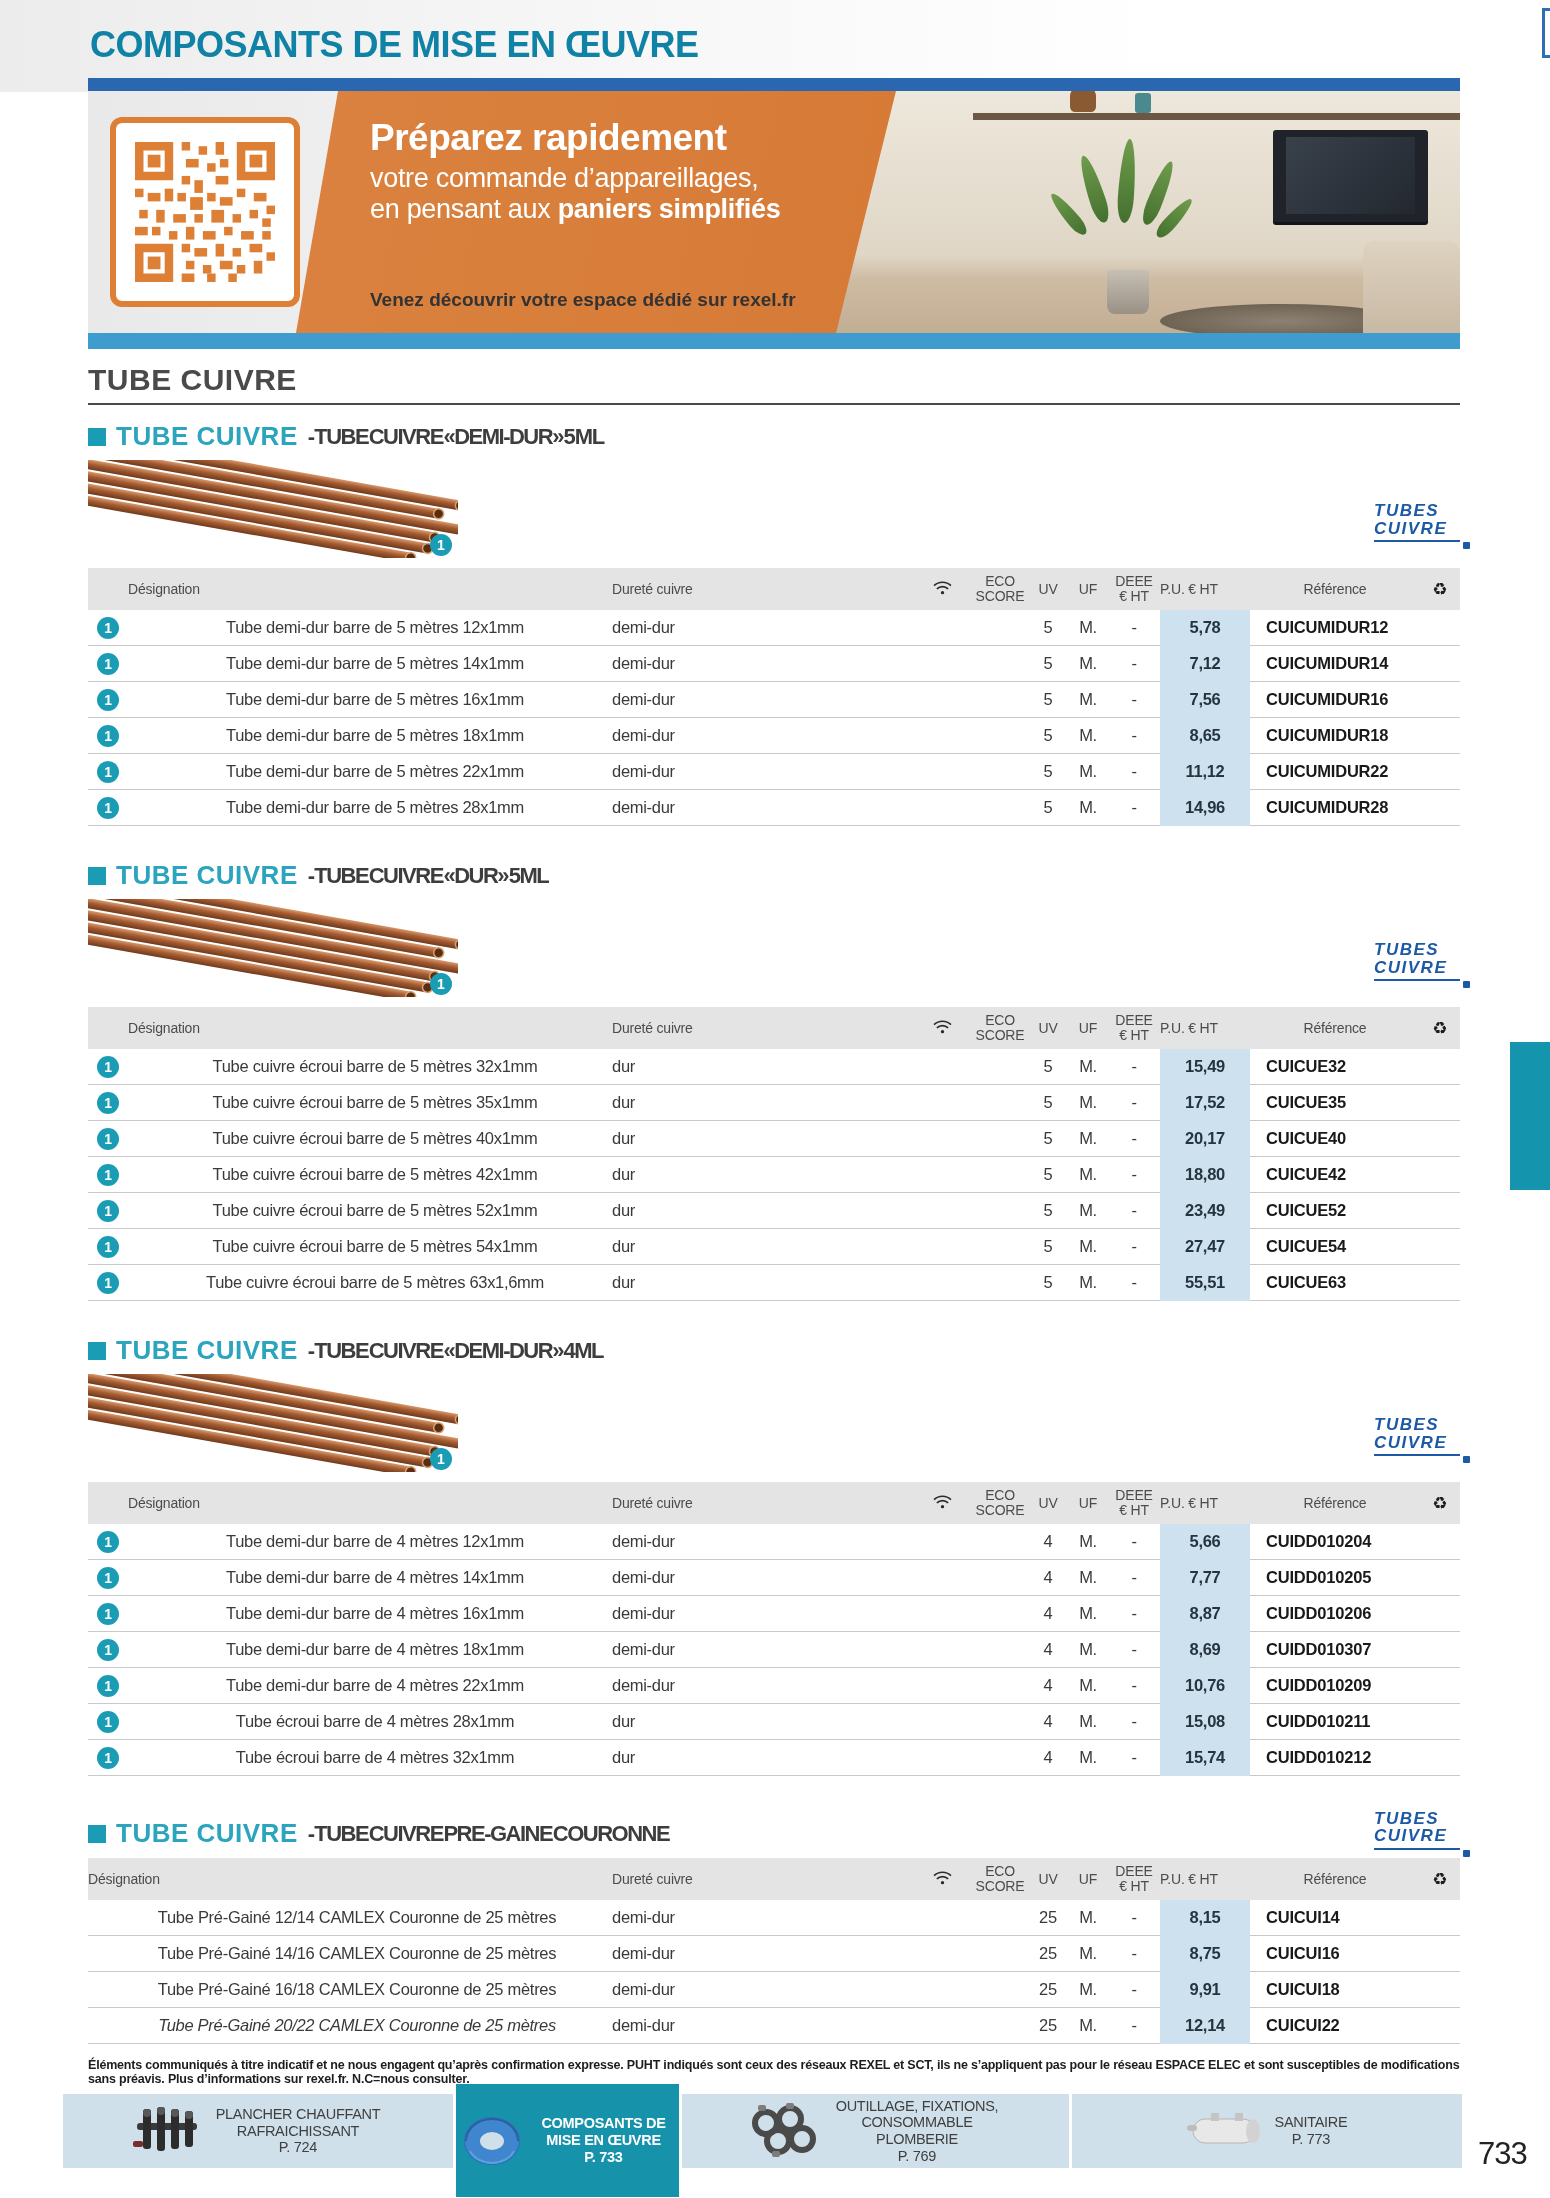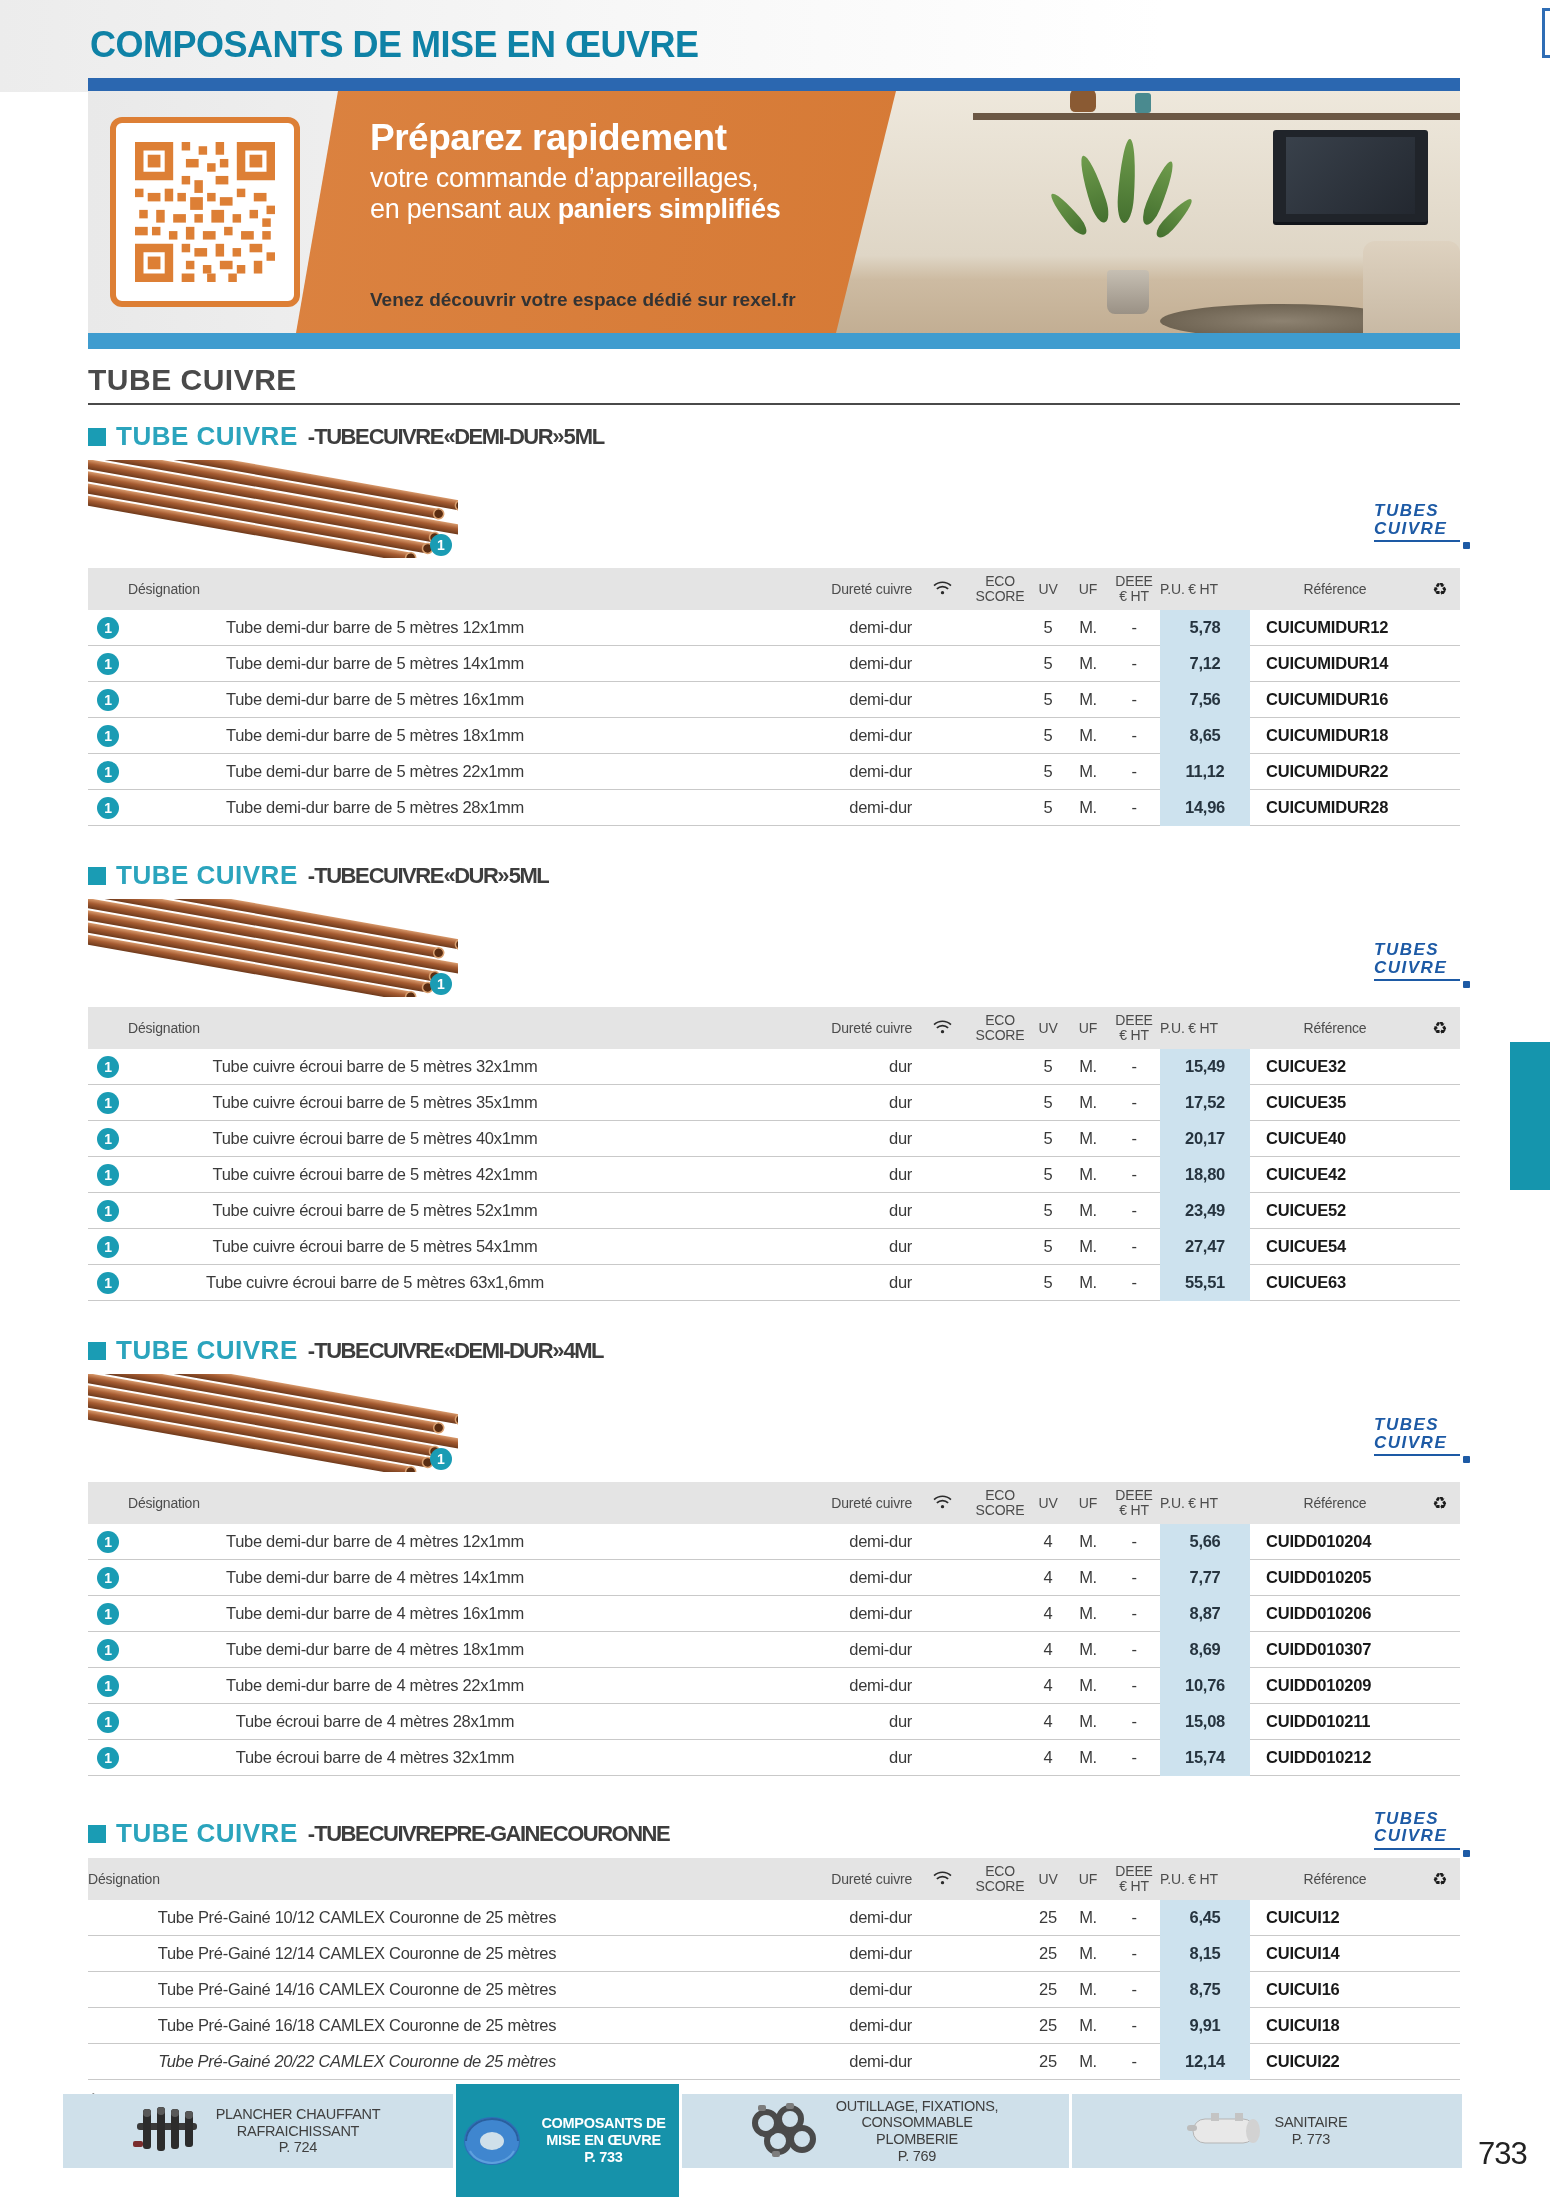--- a/index.html
+++ b/index.html
@@ -70,21 +70,21 @@
 
   
   table.products{width:100%;table-layout:fixed;border-collapse:collapse;}
   table.products th{background:#e4e4e4;color:#4c4c4c;font-weight:normal;height:42px;font-size:14px;
     letter-spacing:-.2px;padding:0;}
   th.h-desig{text-align:left;padding-left:12px;}
   th.h-two{font-size:11.5px;line-height:1.05;}
   td{height:35px;border-bottom:1px solid #c9c9c9;font-size:16.5px;color:#3a3a3a;letter-spacing:-.3px;padding:0;}
   td.c-badge{text-align:center;}
   td.c-desig{text-align:center;padding-left:10px;}
-  td.c-durete,th.h-durete{text-align:right;}
+  td.c-durete,th.h-durete{text-align:left;}
   td.c-mid,th.h-mid{text-align:center;}
   td.c-pu{background:#cde2ee;border-bottom:1px solid #cde2ee;text-align:center;font-weight:bold;color:#26343f;}
   th.h-pu{text-align:left;}
   td.c-ref{padding-left:16px;font-weight:bold;color:#191919;letter-spacing:-.2px;font-size:16.5px;}
   th.h-ref{text-align:center;}
   td.c-rec,th.h-rec{text-align:center;}
   .recycle{font-family:"DejaVu Sans",sans-serif;font-size:17px;color:#1c1c1c;}
 
   
   .disclaimer{margin-top:14px;font-size:12.5px;font-weight:bold;color:#1d1d1d;letter-spacing:-.2px;}
@@ -755,33 +755,20 @@
           <th class="h-mid">UV</th>
           <th class="h-mid">UF</th>
           <th class="h-mid h-two"><span>DEEE</span><br><span>€ HT</span></th>
           <th class="h-pu">P.U. € HT</th>
           <th class="h-ref">Référence</th>
           <th class="h-rec"><span class="recycle">♻</span></th>
         </tr>
       </thead>
       <tbody>
 
-      <tr>
-
-          <td class="c-desig" style="padding-left: 14px;">Tube Pré-Gainé 10/12 CAMLEX Couronne de 25 mètres</td>
-          <td class="c-durete">demi-dur</td>
-          <td class="c-mid"></td>
-          <td class="c-mid"></td>
-          <td class="c-mid">25</td>
-          <td class="c-mid">M.</td>
-          <td class="c-mid">-</td>
-          <td class="c-pu">6,45</td>
-          <td class="c-ref">CUICUI12</td>
-          <td class="c-rec"></td>
-        </tr>
             <tr>
 
           <td class="c-desig" style="padding-left: 14px;">Tube Pré-Gainé 12/14 CAMLEX Couronne de 25 mètres</td>
           <td class="c-durete">demi-dur</td>
           <td class="c-mid"></td>
           <td class="c-mid"></td>
           <td class="c-mid">25</td>
           <td class="c-mid">M.</td>
           <td class="c-mid">-</td>
           <td class="c-pu">8,15</td>

